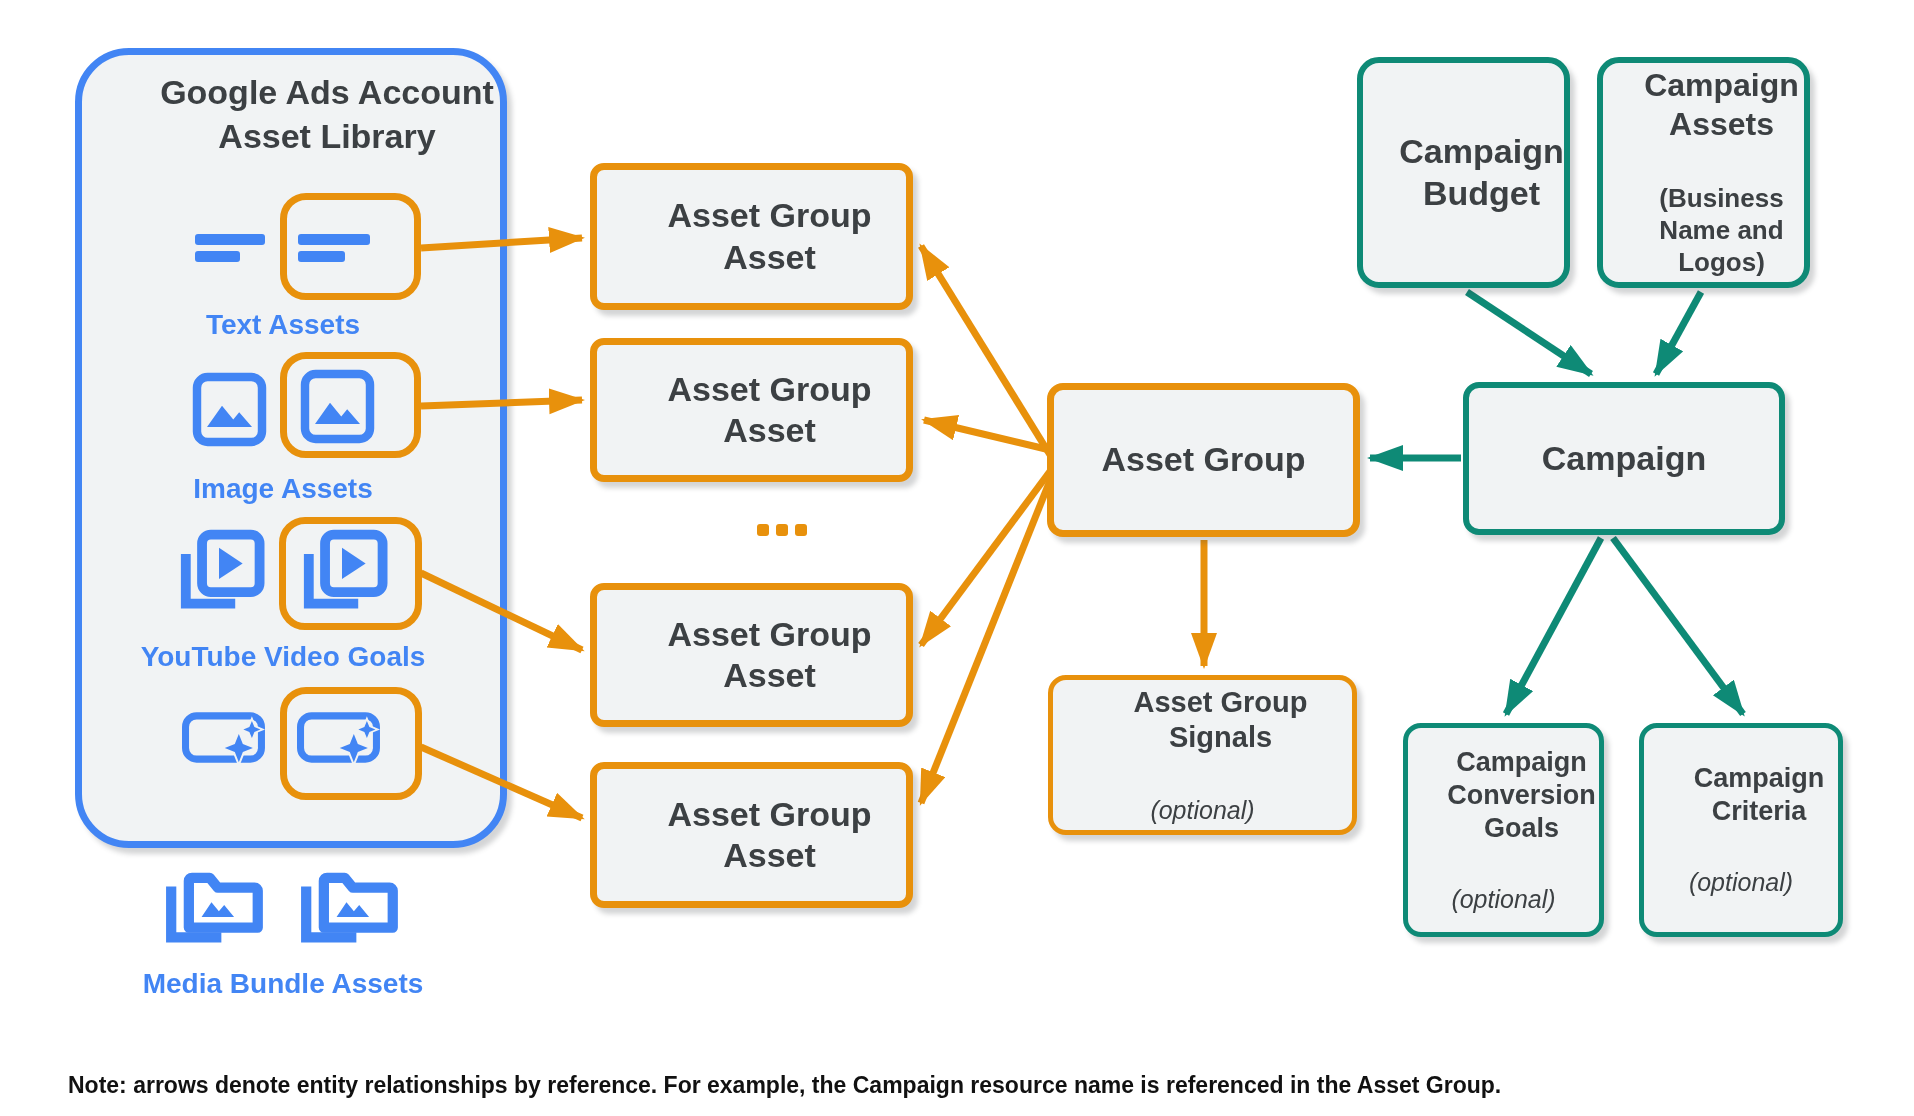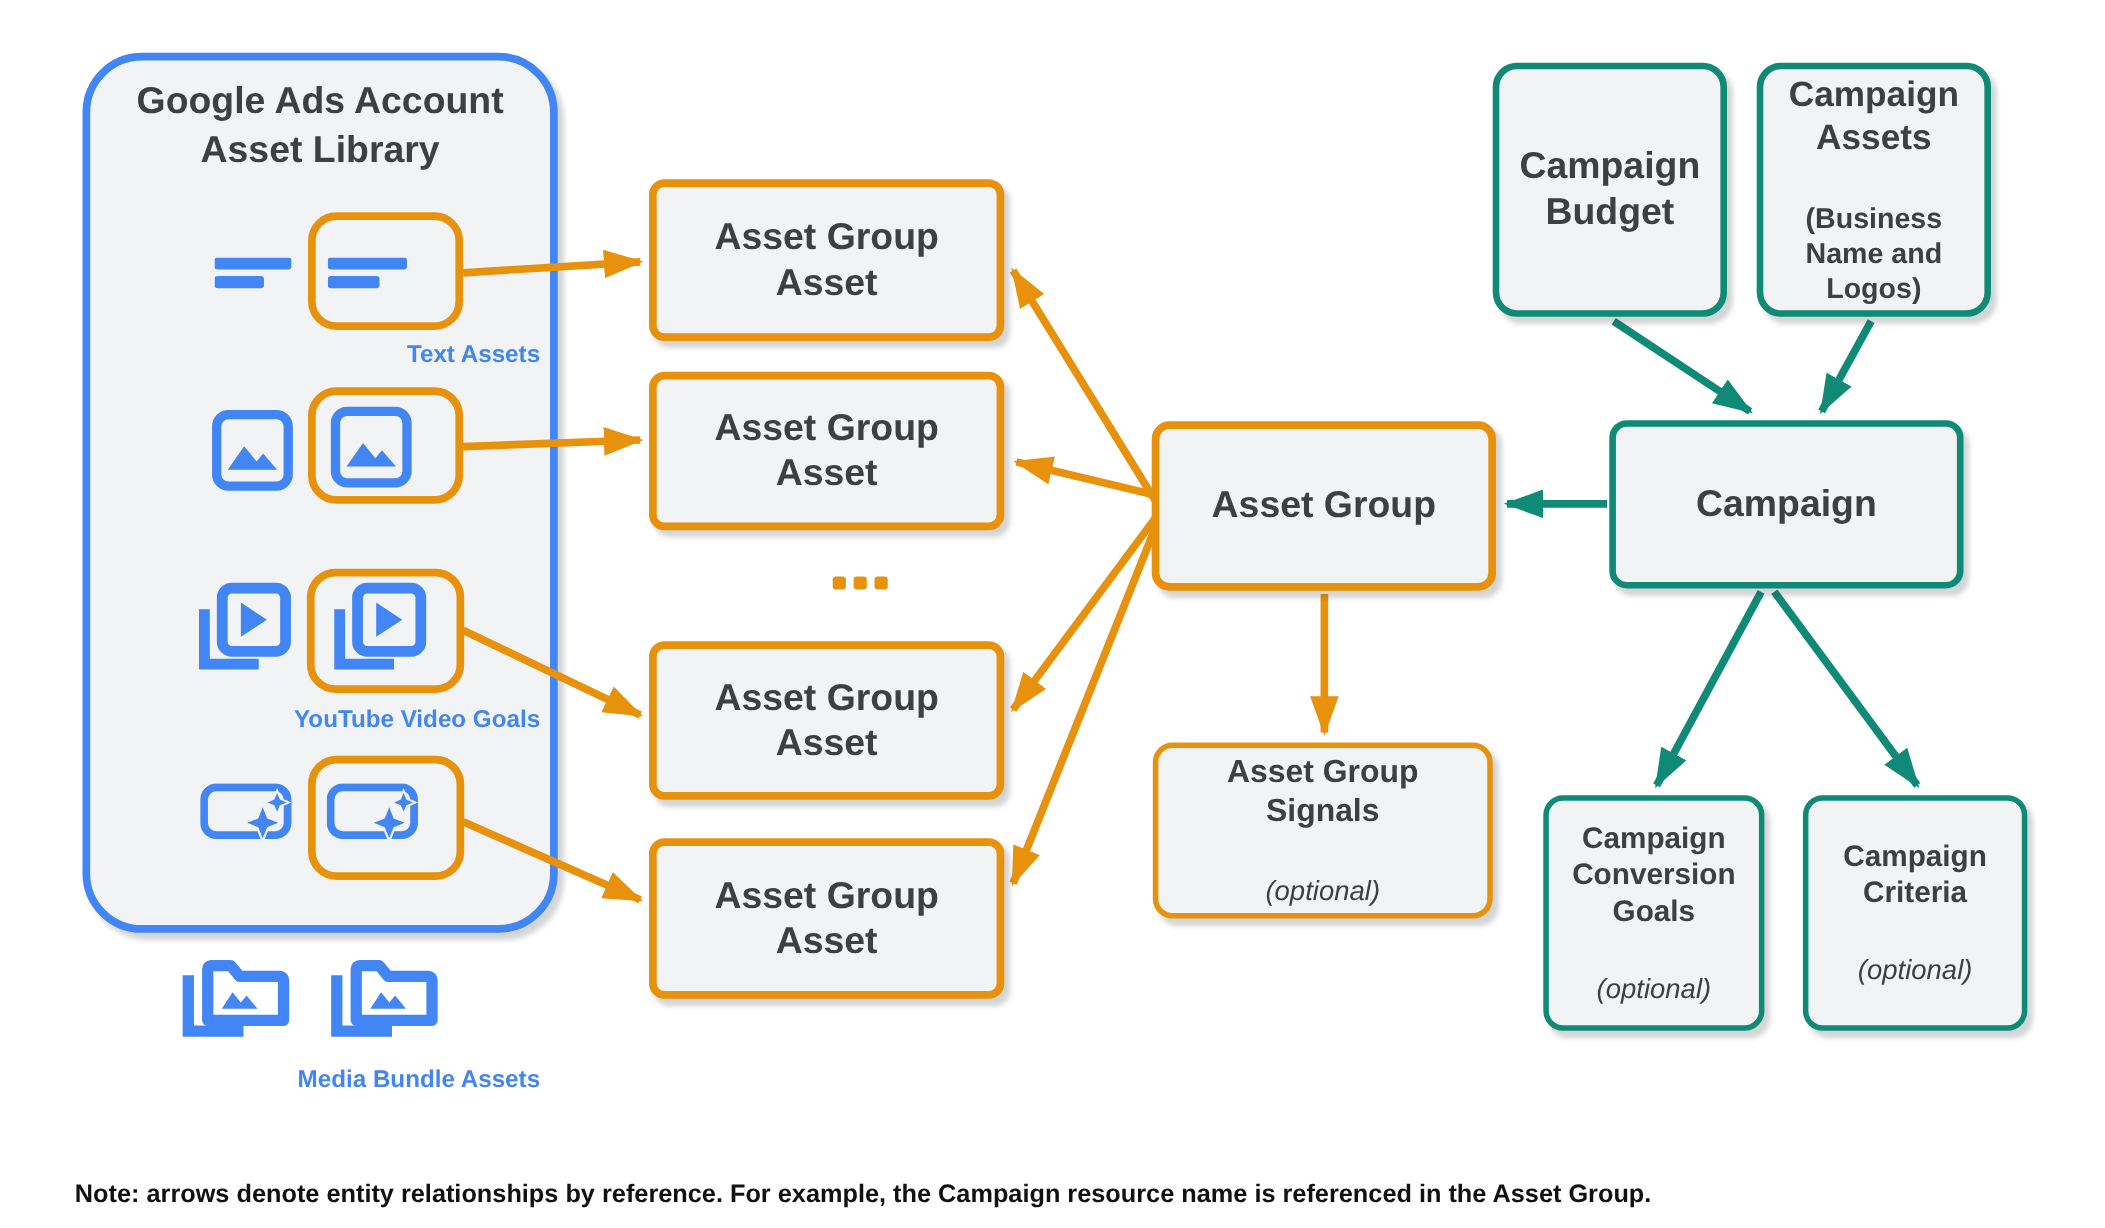--- a/index.html
+++ b/index.html
@@ -5,34 +5,34 @@
   :root{
     --orange:#E8910C; --teal:#0E8A76; --blue:#4285F4;
     --fill:#F1F3F4; --dark:#3C4043; --note:#111111;
   }
   html,body{margin:0;padding:0;background:#ffffff;}
   #stage{
     position:relative; width:1914px; height:1116px; background:#ffffff;
     font-family:"Liberation Sans","DejaVu Sans",sans-serif; overflow:hidden;
   }
   .abs{position:absolute;}
-  .ml{white-space:pre-line;}
+  .ml{white-space:pre-line;padding-left:36px;}
   
   .library{
     left:75px; top:48px; width:432px; height:800px; box-sizing:border-box;
     background:var(--fill); border:7px solid var(--blue); border-radius:54px;
     box-shadow:5px 6px 5px rgba(60,64,67,.22); z-index:1;
   }
   .library-title{
     left:75px; top:70px; width:432px; text-align:center; z-index:3;
     font-size:34px; font-weight:bold; color:var(--dark); line-height:1.3;
   }
   .asset-label{
-    left:75px; width:416px; text-align:right; z-index:3;
-    font-size:22px; font-weight:bold; color:var(--blue);
+    left:75px; width:416px; text-align:center; z-index:3;
+    font-size:28px; font-weight:bold; color:var(--blue);
   }
   .icon-outline{
     box-sizing:border-box; border:7px solid var(--orange);
     border-radius:26px; background:transparent; z-index:3;
   }
   .blueicon{z-index:4;}
   .blueicon svg .st{stroke:var(--blue);fill:none;}
   .blueicon svg .fl{fill:var(--blue);}
   
   .box{
@@ -119,20 +119,21 @@
       <path class="fl" d="M4.8 17.6 L9.6 10.8 L13.2 15.2 L15.1 12.9 L19.2 17.6 Z"></path>
     </svg>
   </span>
   <div class="abs icon-outline" style="left:280px;top:352px;width:141px;height:106px"></div>
   <span class="abs blueicon" style="left:300px;top:368px">
     <svg width="75" height="77" viewBox="0 0 24 24">
       <rect class="st" x="1.6" y="1.6" width="20.8" height="20.8" rx="3.4" stroke-width="2.7"></rect>
       <path class="fl" d="M4.8 17.6 L9.6 10.8 L13.2 15.2 L15.1 12.9 L19.2 17.6 Z"></path>
     </svg>
   </span>
+  <div class="abs asset-label" style="top:473px">Image Assets</div>
 
   <span class="abs blueicon" style="left:177px;top:529px">
     <svg width="88" height="84" viewBox="0 0 26 24.5">
       <path class="st" d="M2.6 7.2 V21.9 H17.2" stroke-width="2.9"></path>
       <rect class="st" x="7.4" y="1.5" width="17" height="17" rx="2.6" stroke-width="2.9"></rect>
       <path class="fl" d="M12.4 5.4 L19.4 10 L12.4 14.6 Z"></path>
     </svg>
   </span>
   <div class="abs icon-outline" style="left:279px;top:517px;width:143px;height:113px"></div>
   <span class="abs blueicon" style="left:300px;top:529px">

